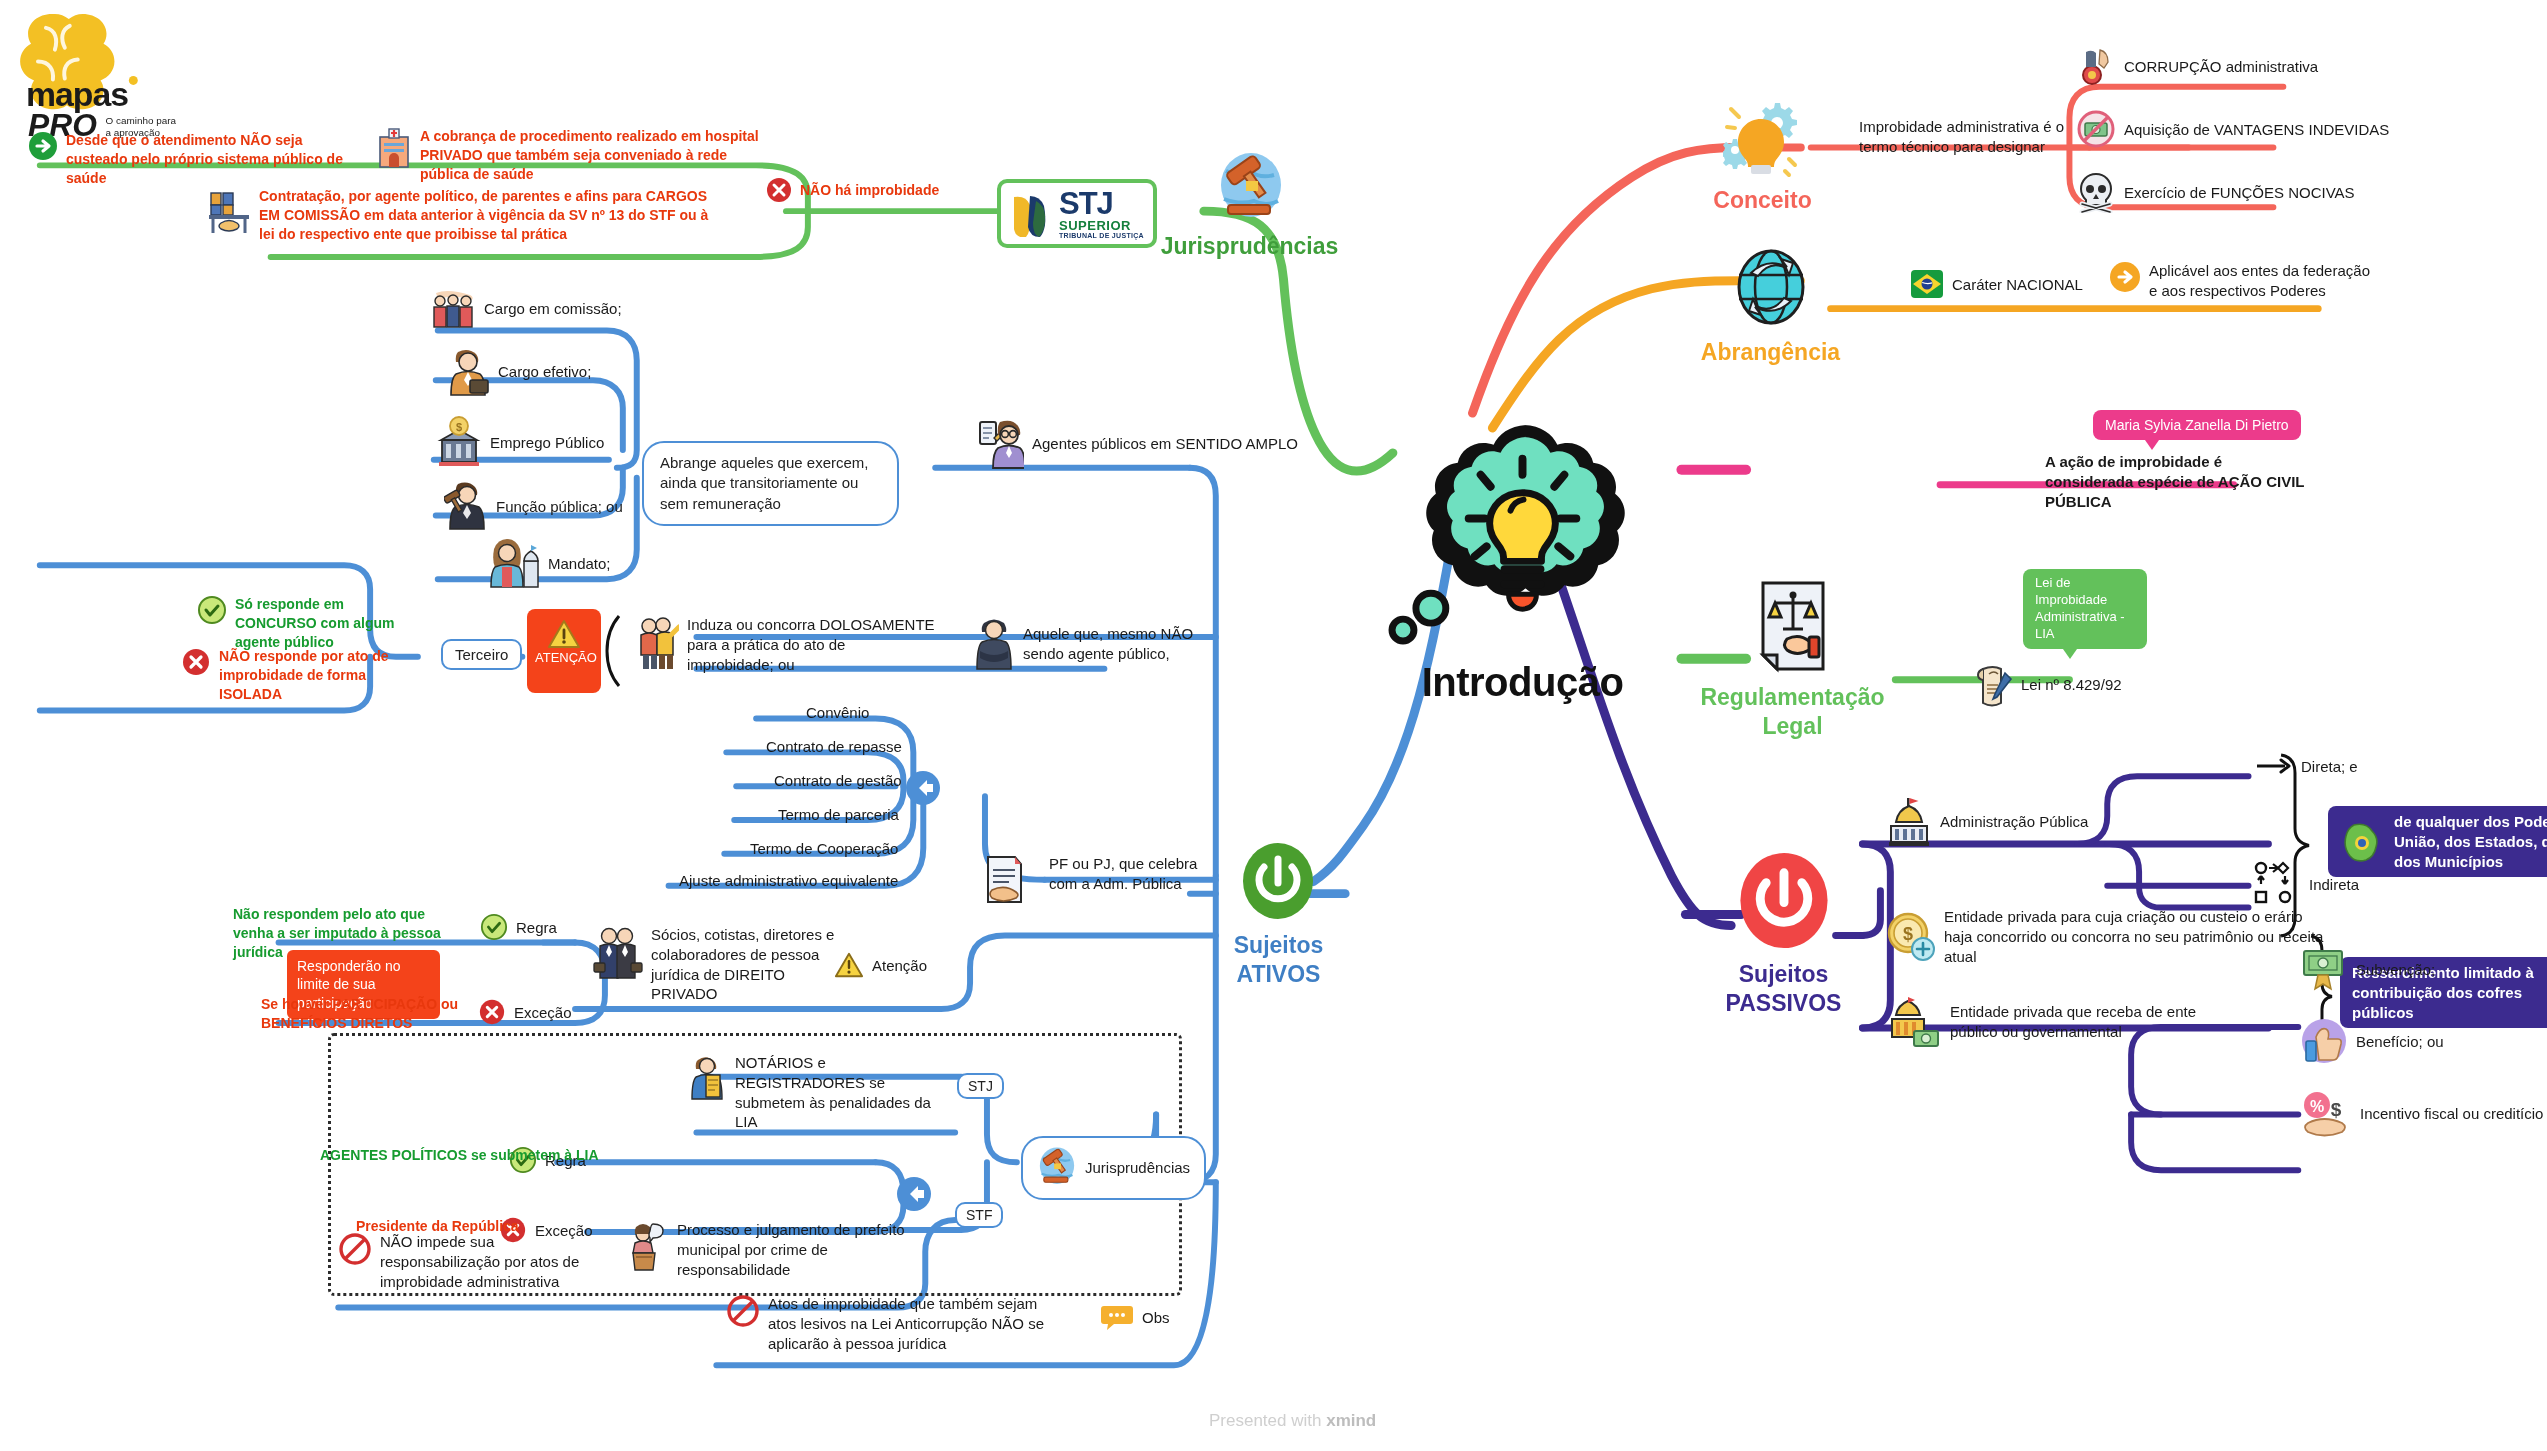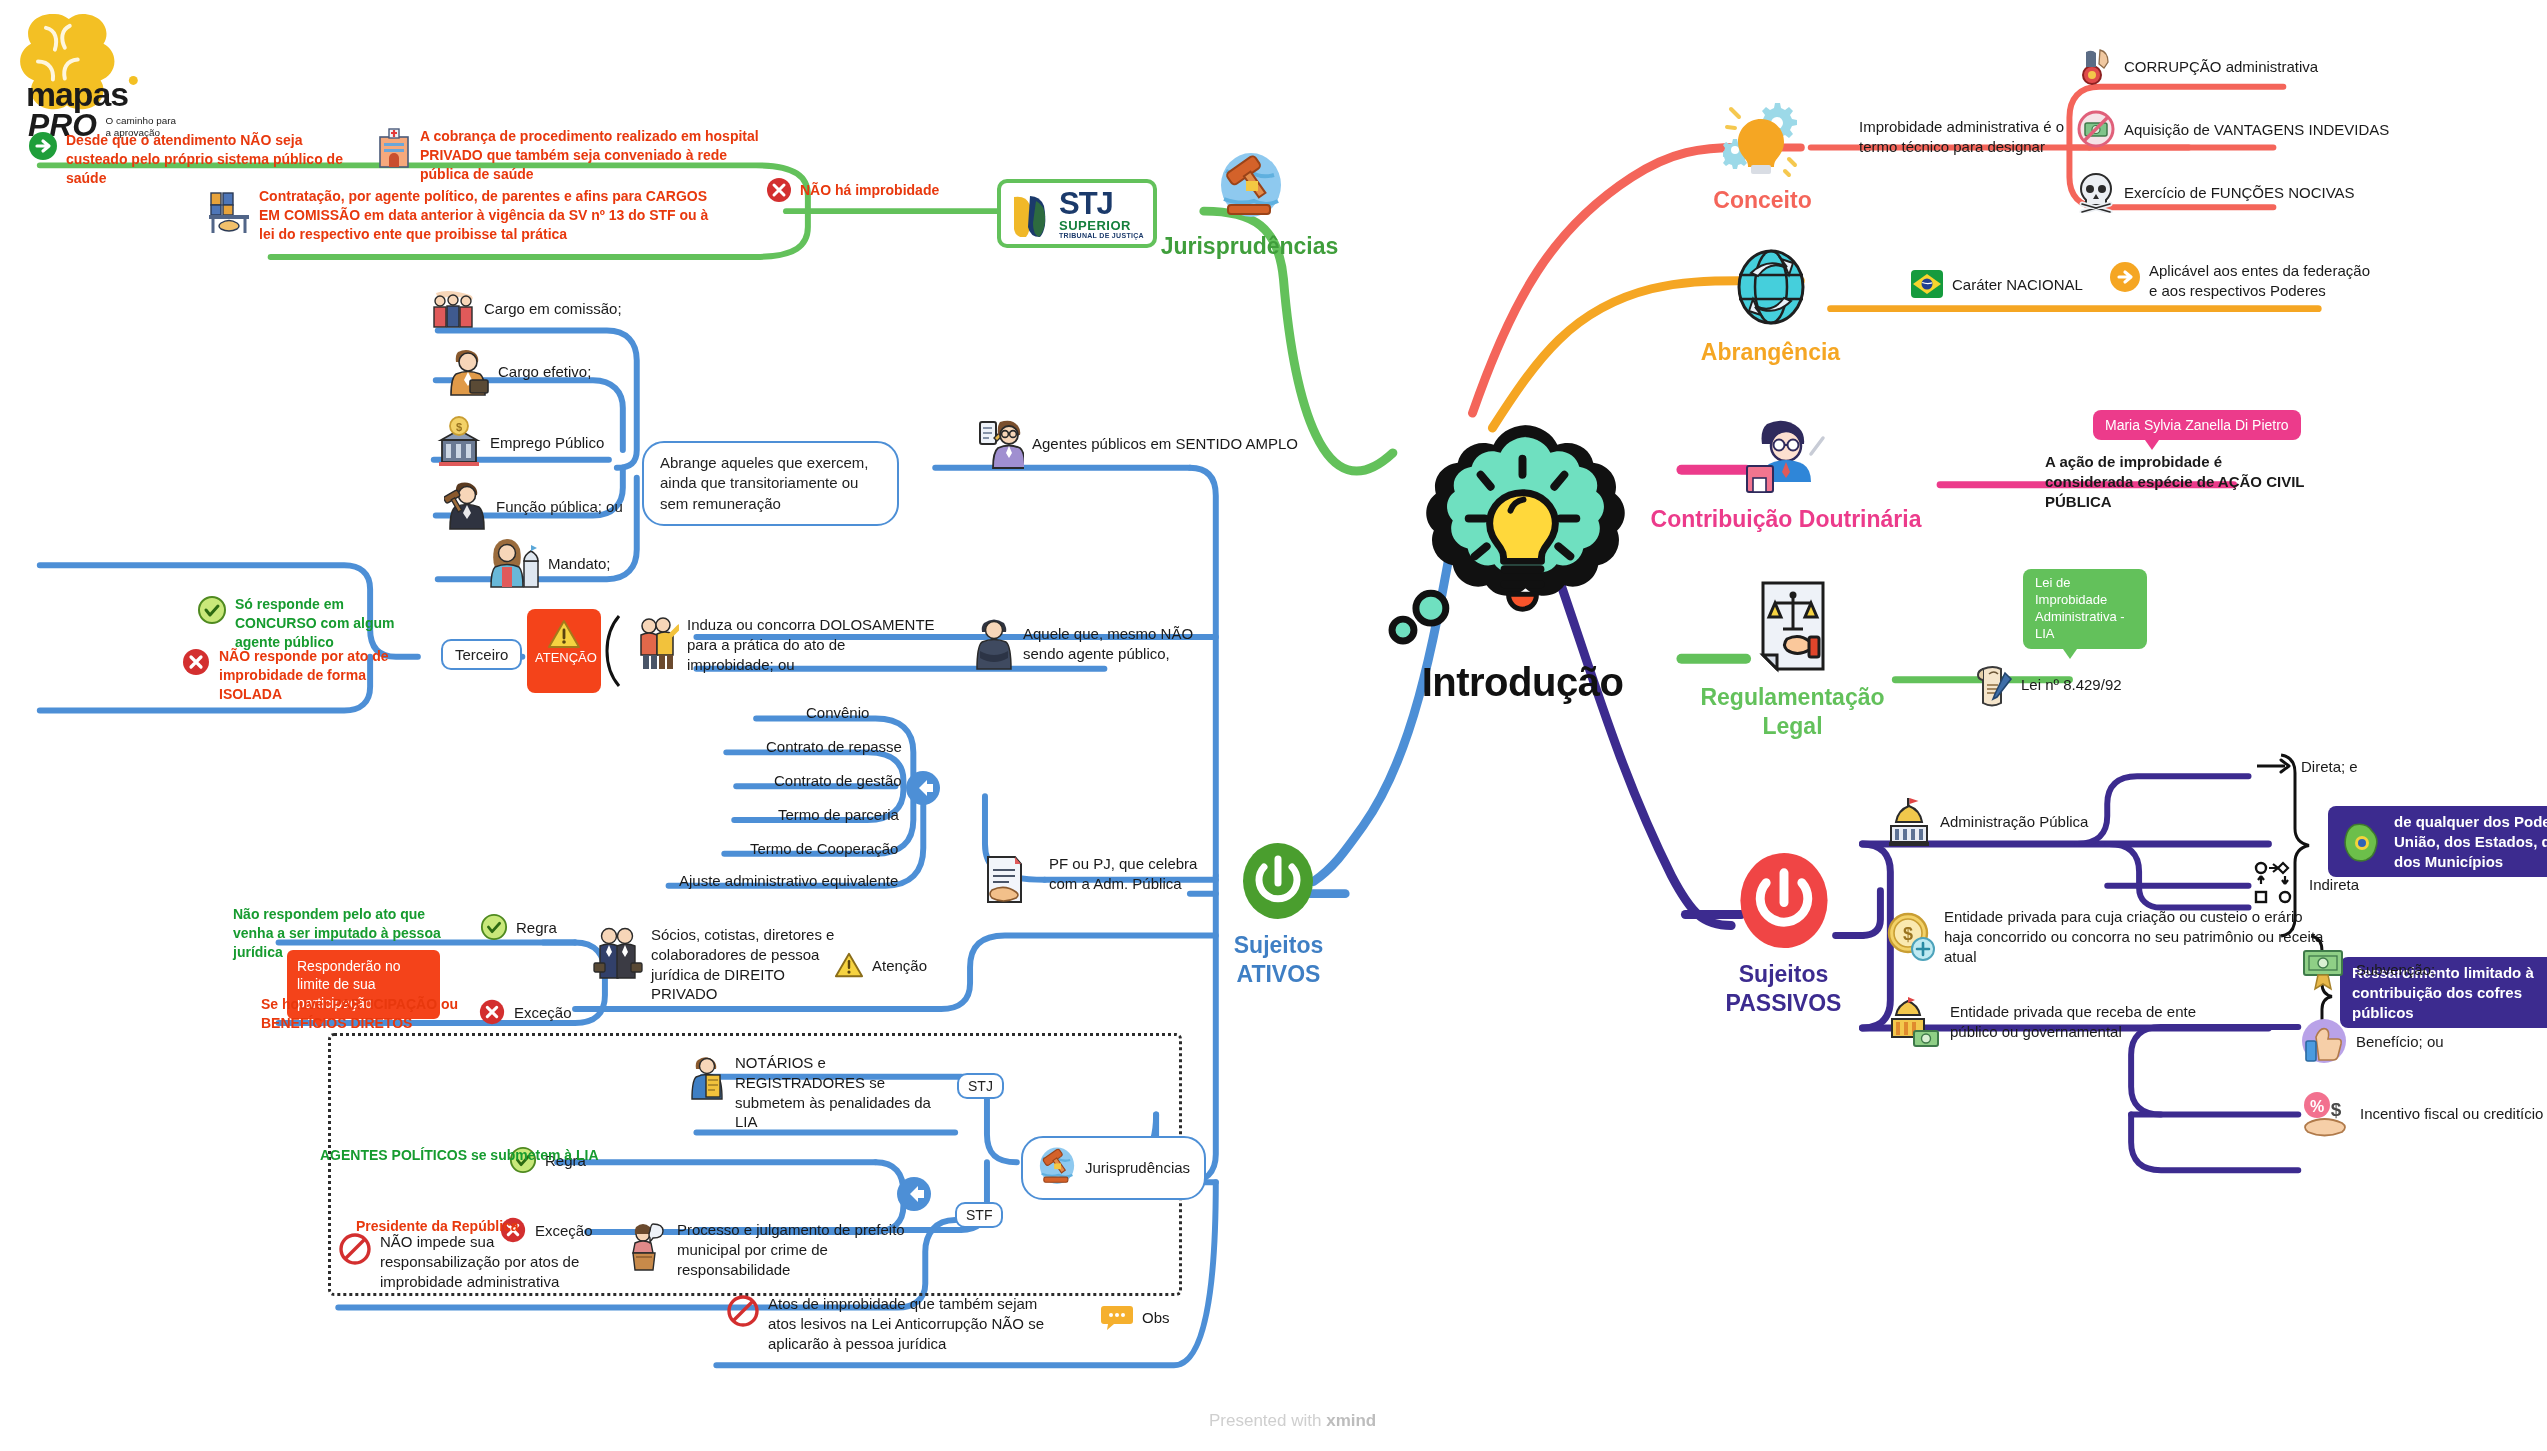--- a/index.html
+++ b/index.html
@@ -347,35 +347,20 @@
 </div>
 
 <div class="node row top" style="left:2109px;top:261px;" data-name="abrangencia-item-1">
   <svg width="32" height="32" viewBox="0 0 32 32" data-name="orange-arrow-icon">
         <circle cx="16" cy="16" r="15" fill="#f5a623"></circle>
         <path d="M10 16 h10 M16 11 l6 5 -6 5" stroke="#fff" stroke-width="3.2" fill="none" stroke-linecap="round" stroke-linejoin="round"></path>
       </svg>
   <span class="leaf txt" style="white-space:normal;width:229px;" data-name="abrangencia-item-1-label">Aplicável aos entes da federação e aos respectivos Poderes</span>
 </div>
 
-<div class="node" style="left:1741px;top:418px;" data-name="branch-contribuicao">
-  <svg width="90" height="82" viewBox="0 0 90 82" data-name="teacher-icon">
-    <path d="M26 6 q18-8 32 4 q6 6 5 16 l-42 0 q-2-14 5-20z" fill="#2f2a5c"></path>
-    <circle cx="45" cy="28" r="15" fill="#fde0d0" stroke="#2f2a5c" stroke-width="2.5"></circle>
-    <circle cx="38" cy="27" r="5.5" fill="#fff" stroke="#2f2a5c" stroke-width="2"></circle>
-    <circle cx="52" cy="27" r="5.5" fill="#fff" stroke="#2f2a5c" stroke-width="2"></circle>
-    <line x1="43.5" y1="27" x2="46.5" y2="27" stroke="#2f2a5c" stroke-width="2"></line>
-    <path d="M28 46 q17-8 34 0 q8 5 8 18 l-50 0 q0-13 8-18z" fill="#2f86d8"></path>
-    <path d="M45 44 l4 10 -4 6 -4-6z" fill="#e05a5a"></path>
-    <rect x="6" y="48" width="26" height="26" rx="2" fill="#f2758f" stroke="#2f2a5c" stroke-width="2"></rect>
-    <rect x="12" y="60" width="13" height="14" fill="#fff" stroke="#2f2a5c" stroke-width="1.6"></rect>
-    <path d="M70 36 L82 20" stroke="#c8ccd6" stroke-width="3.5" stroke-linecap="round"></path>
-  </svg>
-  <div class="branchcap" style="color:#ec3b8b;width:328px;margin-left:-119px;margin-top:2px;" data-name="branch-label-contribuicao">Contribuição Doutrinária</div>
-</div>
 
 <div class="node" style="left:2045px;top:410px;" data-name="contribuicao-content">
   <div style="position:relative;display:inline-block;margin-left:48px;">
     <span class="cal pink" style="display:inline-block;" data-name="author-tag">Maria Sylvia Zanella Di Pietro</span>
     <div style="position:absolute;left:52px;top:100%;width:0;height:0;border-left:7px solid transparent;border-right:7px solid transparent;border-top:10px solid #ec3b8b;"></div>
   </div>
   <div class="leaf txt" style="white-space:normal;width:269px;margin-top:12px;font-weight:bold;" data-name="contribuicao-statement">A ação de improbidade é considerada espécie de AÇÃO CIVIL PÚBLICA</div>
 </div>
 
 <div class="node" style="left:1751px;top:577px;" data-name="branch-regulamentacao">

